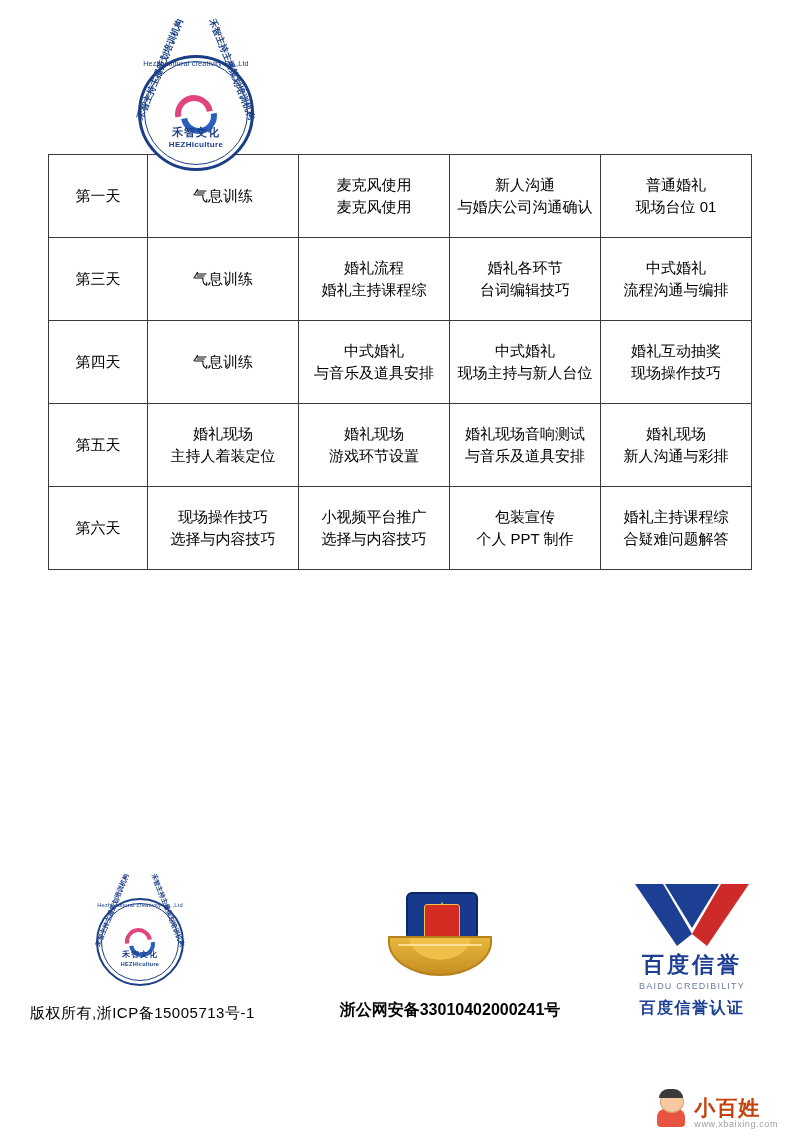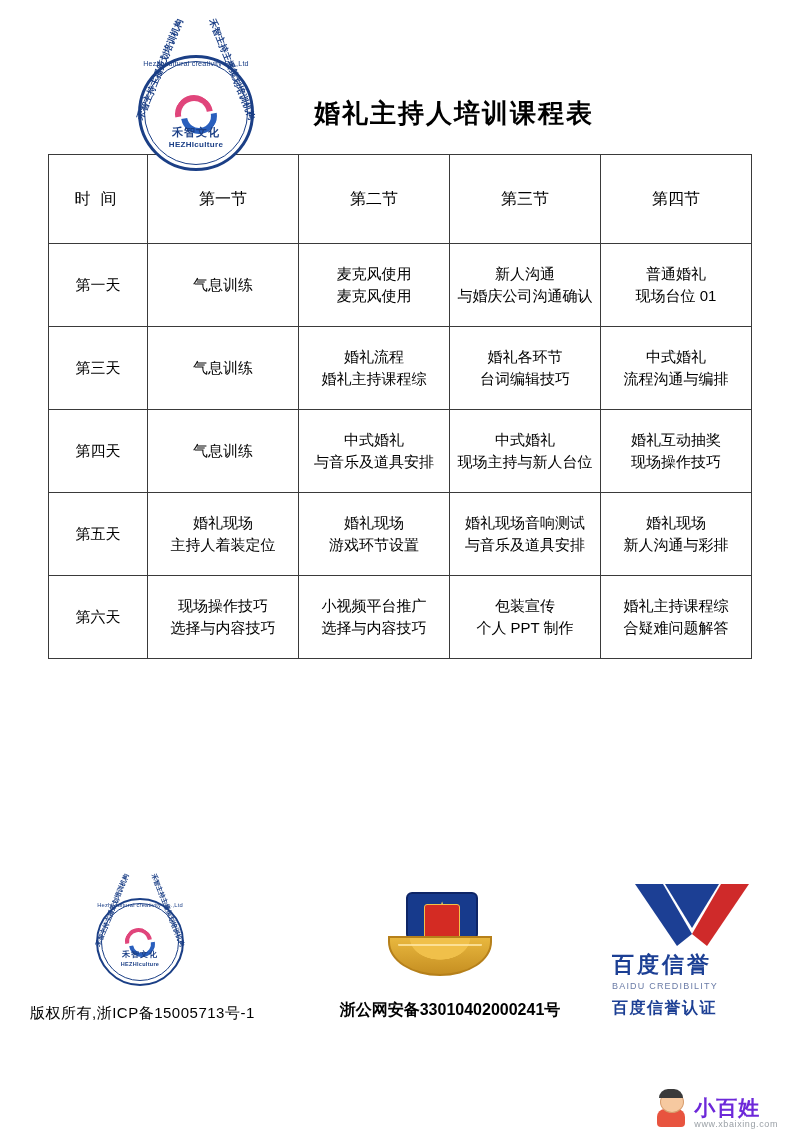--- a/index.html
+++ b/index.html
@@ -269,20 +269,21 @@
     color: #000;
   }
 
   
   .badge-baidu {
     position: absolute;
     left: 612px;
     top: 2px;
     width: 160px;
     height: 130px;
+    text-align: center;
   }
   .baidu-v {
     position: relative;
     width: 126px;
     height: 66px;
     margin: 0 auto;
   }
   .baidu-v svg { display: block; }
   .baidu-main {
     font-size: 22px;
@@ -338,21 +339,21 @@
     position: absolute;
     left: 3px; top: 20px;
     width: 28px; height: 18px;
     background: #e8543f;
     border-radius: 8px 8px 4px 4px;
   }
   .wm-text { text-align: left; }
   .wm-cn {
     font-size: 21px;
     font-weight: bold;
-    color: #6d28d9;
+    color: #c2410c;
     letter-spacing: 1px;
     line-height: 22px;
     margin-top: 36px;
   }
   .wm-en {
     font-size: 9px;
     color: #9aa0a6;
     letter-spacing: .6px;
     text-align: right;
   }
@@ -369,33 +370,25 @@
     <div class="seal-arc-left">禾智主持主播策划培训机构</div>
     <div class="seal-arc-right">禾智主持主播策划培训机构</div>
     <div class="seal-mark">
       <div class="swoosh-a"></div>
       <div class="swoosh-b"></div>
     </div>
     <div class="seal-cn">禾智文化</div>
     <div class="seal-en">HEZHIculture</div>
   </div>
 
-  <div class="doc-title">婚礼主持人培训课程表</div>
 </div>
 
 <div class="table-wrap">
   <table class="schedule">
     <tbody id="table-body">
-        <tr class="head">
-          <td class="daycell"><span class="spaced">时间</span></td>
-          <td>第一节</td>
-          <td>第二节</td>
-          <td>第三节</td>
-          <td>第四节</td>
-        </tr>
         <tr class="body">
           <td class="daycell">第一天</td>
           <td>
             <div class="cell-lines">
               <span>气息训练</span>
             </div>
           </td>
           <td>
             <div class="cell-lines">
               <span>麦克风使用</span>

